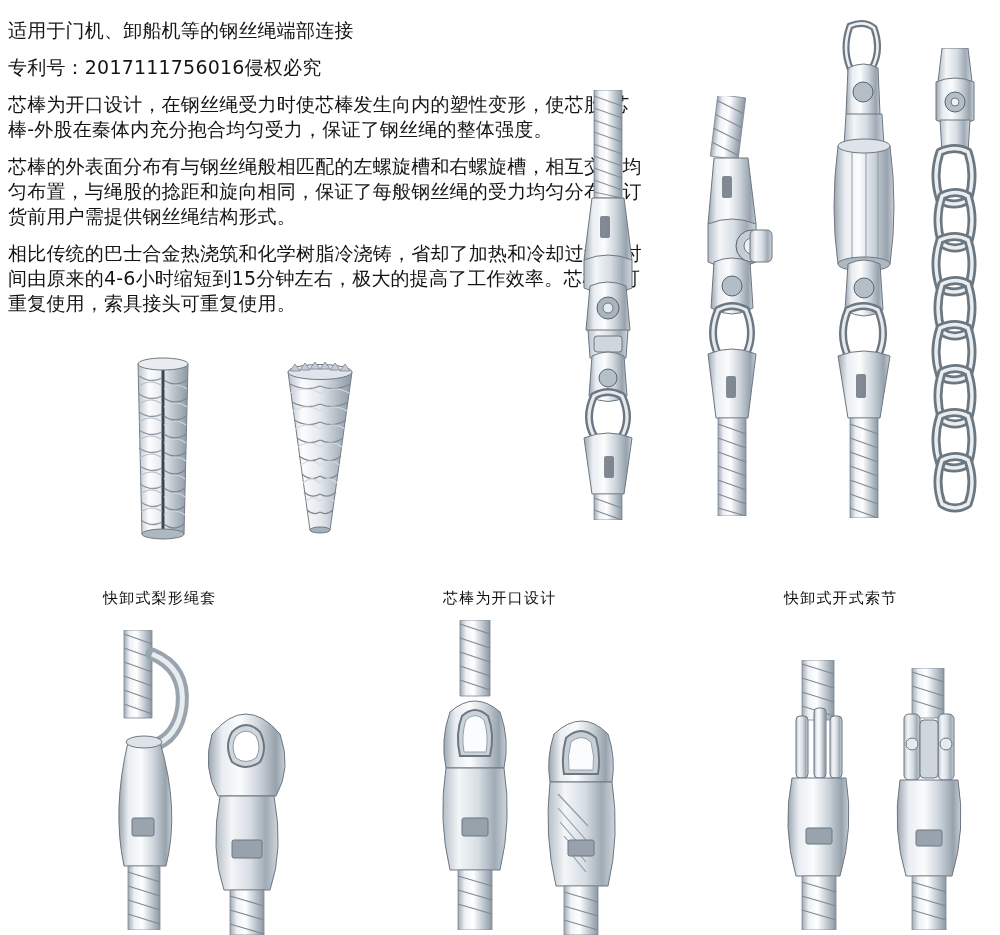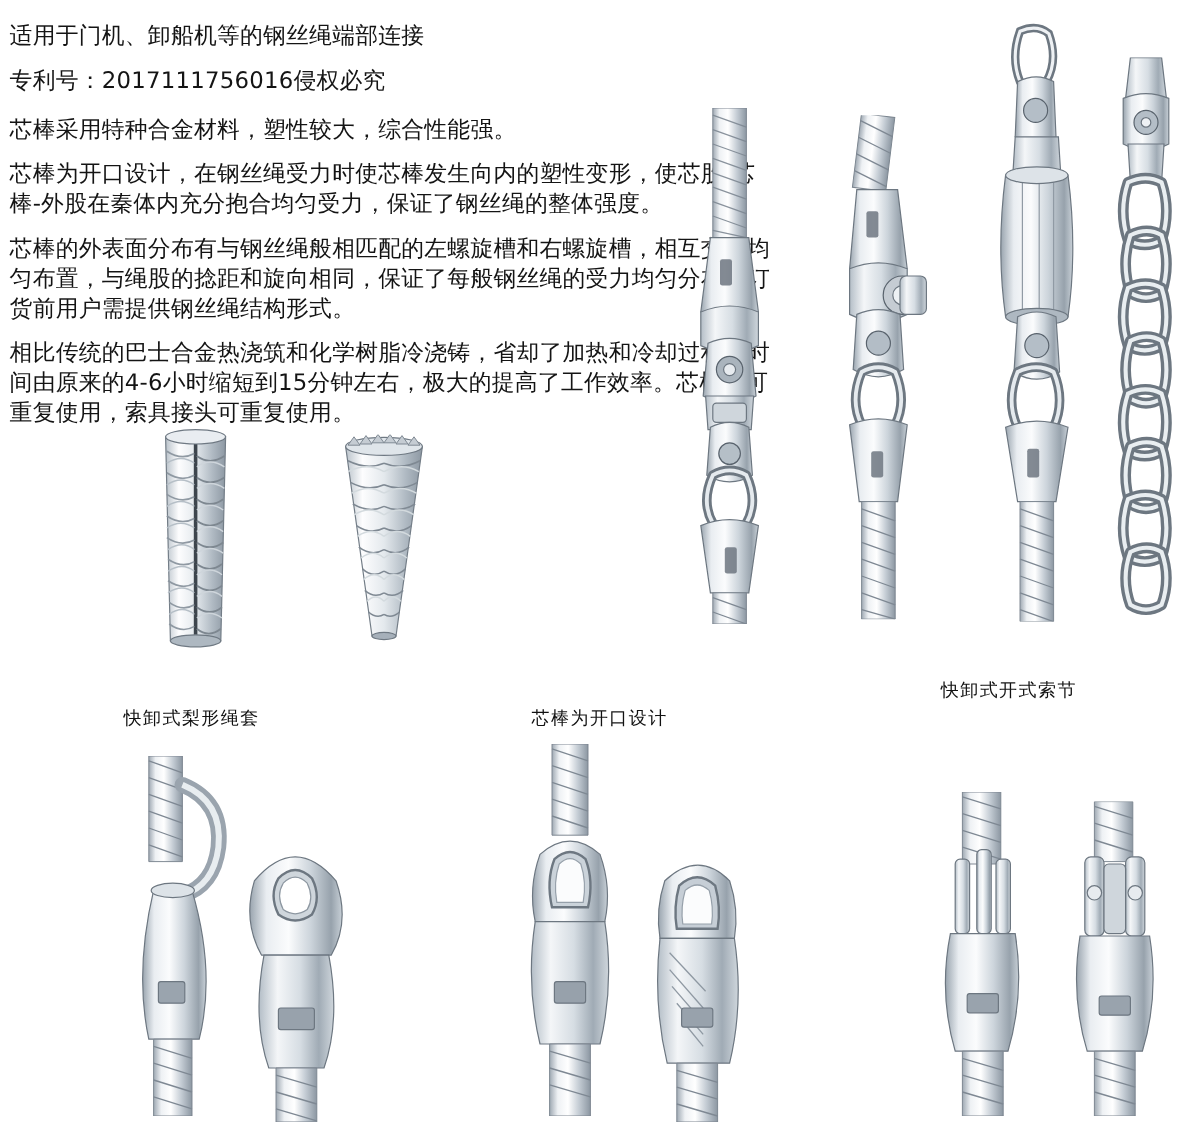--- a/index.html
+++ b/index.html
@@ -37,35 +37,34 @@
   
   .caption {
     position: absolute;
     font-size: 15px;
     letter-spacing: 1.2px;
     color: #111;
     white-space: nowrap;
   }
   .cap1 { left: 103px; top: 589px; }
   .cap2 { left: 443px; top: 589px; }
-  .cap3 { left: 784px; top: 566px; font-family: Liberation Mono, monospace; }
+  .cap3 { left: 784px; top: 589px; font-family: Liberation Mono, monospace; }
 
   
   .illus {
     position: absolute;
   }
   svg { display: block; }
 </style>
 </head>
 <body>
 
 <div class="text-block">
   <p class="para">适用于门机、卸船机等的钢丝绳端部连接</p>
   <p class="para">专利号：2017111756016侵权必究</p>
-  <p class="para gap">芯棒采用特种合金材料，塑性较大，综合性能强。</p>
   <p class="para">芯棒为开口设计，在钢丝绳受力时使芯棒发生向内的塑性变形，使芯股-芯棒-外股在秦体内充分抱合均匀受力，保证了钢丝绳的整体强度。</p>
   <p class="para">芯棒的外表面分布有与钢丝绳般相匹配的左螺旋槽和右螺旋槽，相互交叉均匀布置，与绳股的捻距和旋向相同，保证了每般钢丝绳的受力均匀分布，订货前用户需提供钢丝绳结构形式。</p>
   <p class="para">相比传统的巴士合金热浇筑和化学树脂冷浇铸，省却了加热和冷却过程，时间由原来的4-6小时缩短到15分钟左右，极大的提高了工作效率。芯棒不可重复使用，索具接头可重复使用。</p>
 </div>
 
 <div class="caption cap1">快卸式梨形绳套</div>
 <div class="caption cap2">芯棒为开口设计</div>
 <div class="caption cap3">快卸式开式索节</div>
 
 <svg width="0" height="0" style="position:absolute" aria-hidden="true">

